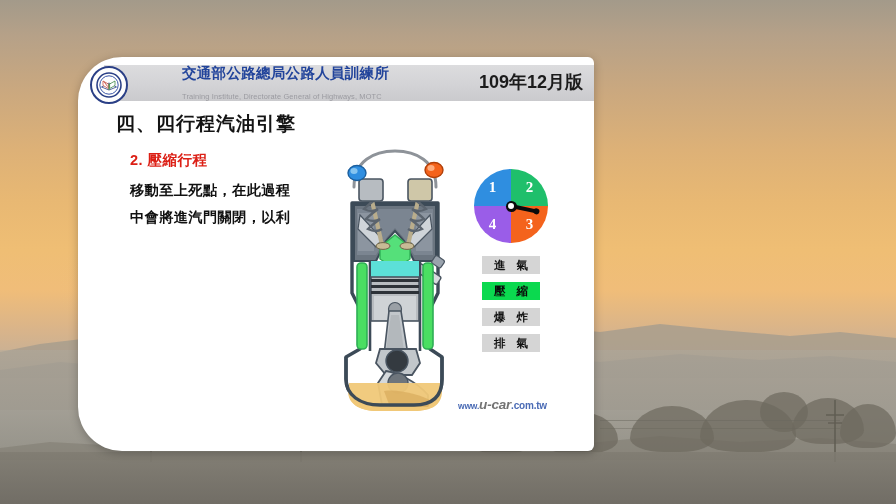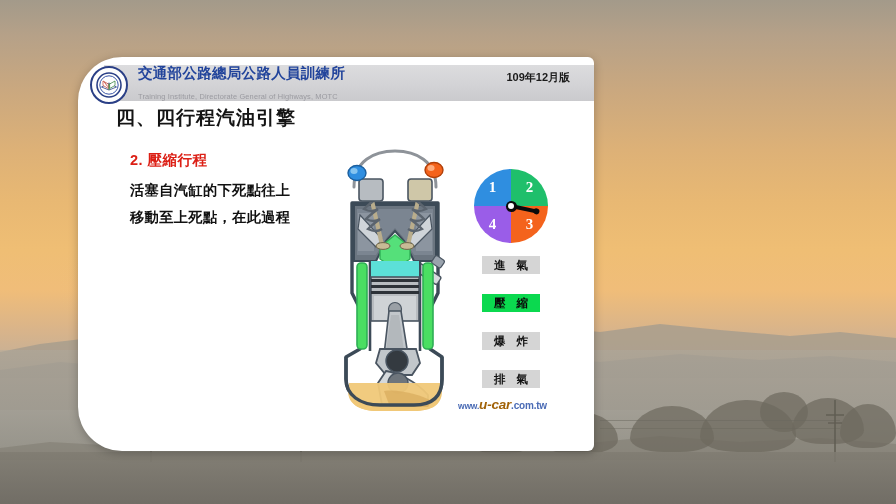--- a/index.html
+++ b/index.html
@@ -90,44 +90,44 @@
     border-radius:44px 6px 6px 44px;
     box-shadow:0 2px 10px rgba(0,0,0,.25);
     overflow:hidden;
   }
   .card-inner{position:absolute;inset:0;}
 
   
   .hdr{
     position:absolute;left:26px;top:8px;right:0;height:36px;
     background:linear-gradient(to bottom,#dcdcde 0%,#d3d3d6 55%,#cacacd 100%);
-    display:flex;align-items:center;
+    display:flex;align-items:center;padding-left:44px;
   }
   .logo{
     position:absolute;left:-14px;top:1px;width:34px;height:34px;border-radius:50%;
     background:#fdfdfd;border:2px solid #2a3f86;
     display:flex;align-items:center;justify-content:center;
   }
   .logo svg{display:block;}
   .hdr-texts{margin-left:34px;line-height:1;}
   .hdr-title{
     font-size:14.5px;font-weight:bold;color:#22449b;letter-spacing:.3px;
     white-space:nowrap;
   }
   .hdr-sub{
     font-size:7.4px;color:#9a9aa0;letter-spacing:.15px;margin-top:12px;white-space:nowrap;
   }
   .hdr-date{
-    position:absolute;right:24px;top:5px;font-size:11px;font-weight:bold;color:#1b1b1b;
+    position:absolute;right:11px;top:5px;font-size:18px;font-weight:bold;color:#1b1b1b;
     white-space:nowrap;
   }
 
   
   .slide-title{
-    position:absolute;left:38px;top:48px;font-size:19px;font-weight:bold;color:#141414;
+    position:absolute;left:38px;top:54px;font-size:19px;font-weight:bold;color:#141414;
     letter-spacing:1px;white-space:nowrap;
   }
   .sec-title{
     position:absolute;left:52px;top:94px;font-size:14.5px;font-weight:bold;color:#dc1f15;
     letter-spacing:.5px;white-space:nowrap;
   }
   .body-text{
     position:absolute;left:52px;top:120px;width:212px;
     font-size:14.2px;color:#111;font-weight:bold;line-height:27px;letter-spacing:.4px;
   }
@@ -158,35 +158,35 @@
     background:#0a0a0a;border-radius:50%;
   }
   .hub:after{
     content:"";position:absolute;left:2.5px;top:2.5px;width:6px;height:6px;
     background:#fff;border-radius:50%;
   }
 
   
   .stages{position:absolute;left:404px;top:199px;width:60px;}
   .stage{
-    width:58px;height:18px;margin-bottom:20px;
+    width:58px;height:18px;margin-bottom:8px;
     display:flex;align-items:center;justify-content:center;
     font-size:11.5px;font-weight:bold;color:#111;letter-spacing:4px;
     text-indent:4px;
     background:#d5d5d5;
   }
   .stage.active{background:#0bd94f;color:#0a0a0a;}
 
   
   .watermark{
     position:absolute;left:380px;top:340px;font-size:11px;white-space:nowrap;
     color:#2b4fa0;font-weight:bold;font-style:italic;letter-spacing:-.2px;
   }
   .watermark .w-www{font-size:8.5px;color:#4a6bb5;font-style:normal;}
-  .watermark .w-main{font-size:13.5px;color:#a16207;text-align:center;}
+  .watermark .w-main{font-size:13.5px;color:#737373;text-align:center;}
   .watermark .w-tld{font-size:10px;color:#4a6bb5;font-style:normal;}
 
   
   .engine{position:absolute;left:246px;top:86px;width:142px;height:270px;}
   .engine svg{display:block;}
 </style>
 </head>
 <body>
 
 <div id="stage">
@@ -234,22 +234,22 @@
           <div class="hdr-title">交通部公路總局公路人員訓練所</div>
           <div class="hdr-sub">Training Institute, Directorate General of Highways, MOTC</div>
         </div>
         <div class="hdr-date">109年12月版</div>
       </div>
 
       <div class="slide-title">四、四行程汽油引擎</div>
       <div class="sec-title">2.  壓縮行程</div>
 
       <div class="body-text">
-        <p>活塞自汽缸的下死點往上</p>
         <p>移動至上死點，在此過程</p>
+        <p>中會將進汽門關閉，以利</p>
       </div>
 
       <div class="engine">
         <svg width="142" height="270" viewBox="0 0 142 270">
 
           <path d="M30 44 C30 18 50 8 71 8 C92 8 112 18 112 44" fill="none" stroke="#8e9399" stroke-width="3" stroke-linecap="round"></path>
           <path d="M26 52 C26 24 47 12 71 12 C95 12 116 24 116 52 L116 66 L26 66 Z" fill="#ffffff" opacity="0"></path>
 
           <path d="M28 60 L28 150 L36 166 L36 206 L22 214 L22 236
                    C22 252 36 262 56 262 L90 262 C110 262 118 252 118 236

